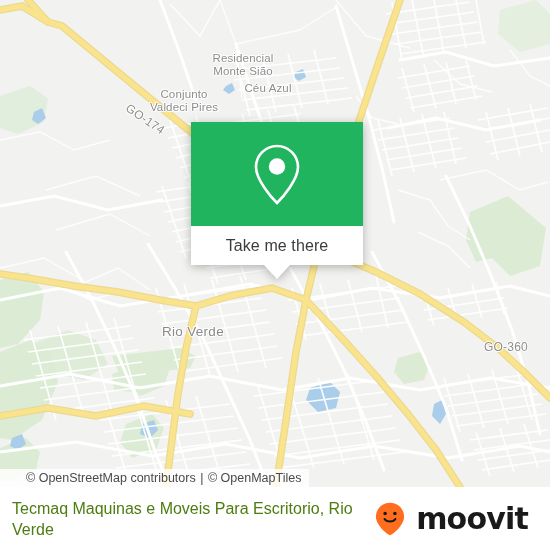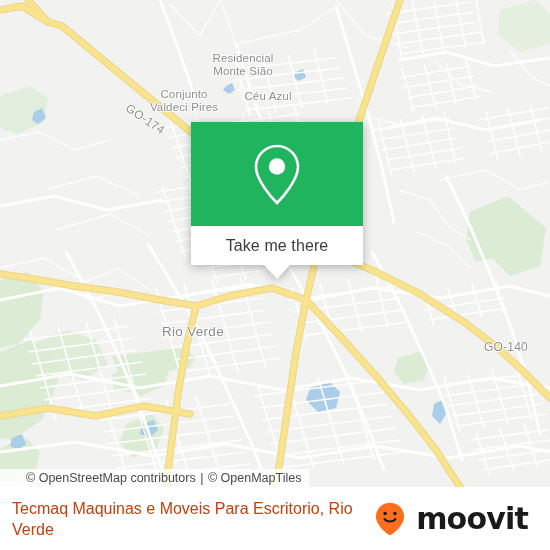--- a/index.html
+++ b/index.html
@@ -142,21 +142,21 @@
     width: 550px;
     height: 63px;
     background: #ffffff;
     display: flex;
     align-items: center;
     box-sizing: border-box;
     padding: 0 12px 0 12px;
   }
   #footer-title {
     flex: 1 1 auto;
-    color: #c2410c;
+    color: #4d7c0f;
     font-size: 16px;
     line-height: 21px;
     font-family: "Liberation Sans", sans-serif;
     padding-right: 14px;
     max-width: 385px;
   }
   #brand-logo {
     flex: 0 0 auto;
     display: flex;
     align-items: center;
@@ -348,27 +348,27 @@
         </g>
       </g>
     </svg>
 
     <div class="map-label" style="left:188px; top:52px; width:110px;text-align:center;">Residencial
 Monte Sião</div>
 
     <div class="map-label" style="left:129px; top:88px; width:110px;">Conjunto
 Valdeci Pires</div>
 
-    <div class="map-label" style="left:232px; top:90px; width:72px;">Céu Azul</div>
+    <div class="map-label" style="left:232px; top:82px; width:72px;">Céu Azul</div>
 
     <div class="map-label city" style="left:144px; top:300px; width:98px;">Rio Verde</div>
 
     <div class="road-shield" id="road-go174">GO-174</div>
 
-    <div class="road-shield" id="road-go210">GO-140</div>
+    <div class="road-shield" id="road-go210">GO-360</div>
 
     <div id="popup">
       <div id="popup-green">
         <svg id="popup-pin-icon" width="54" height="64" viewBox="0 0 54 64" aria-hidden="true">
           <path d="M27 4 C15.4 4 6 13.4 6 25 C6 37.5 21 55 27 61 C33 55 48 37.5 48 25 C48 13.4 38.6 4 27 4 Z" fill="none" stroke="#ffffff" stroke-width="2.6"></path>
           <circle cx="27" cy="24.5" r="8.2" fill="#ffffff"></circle>
         </svg>
       </div>
       <div id="popup-action">
         <span id="popup-action-label">Take me there</span>

